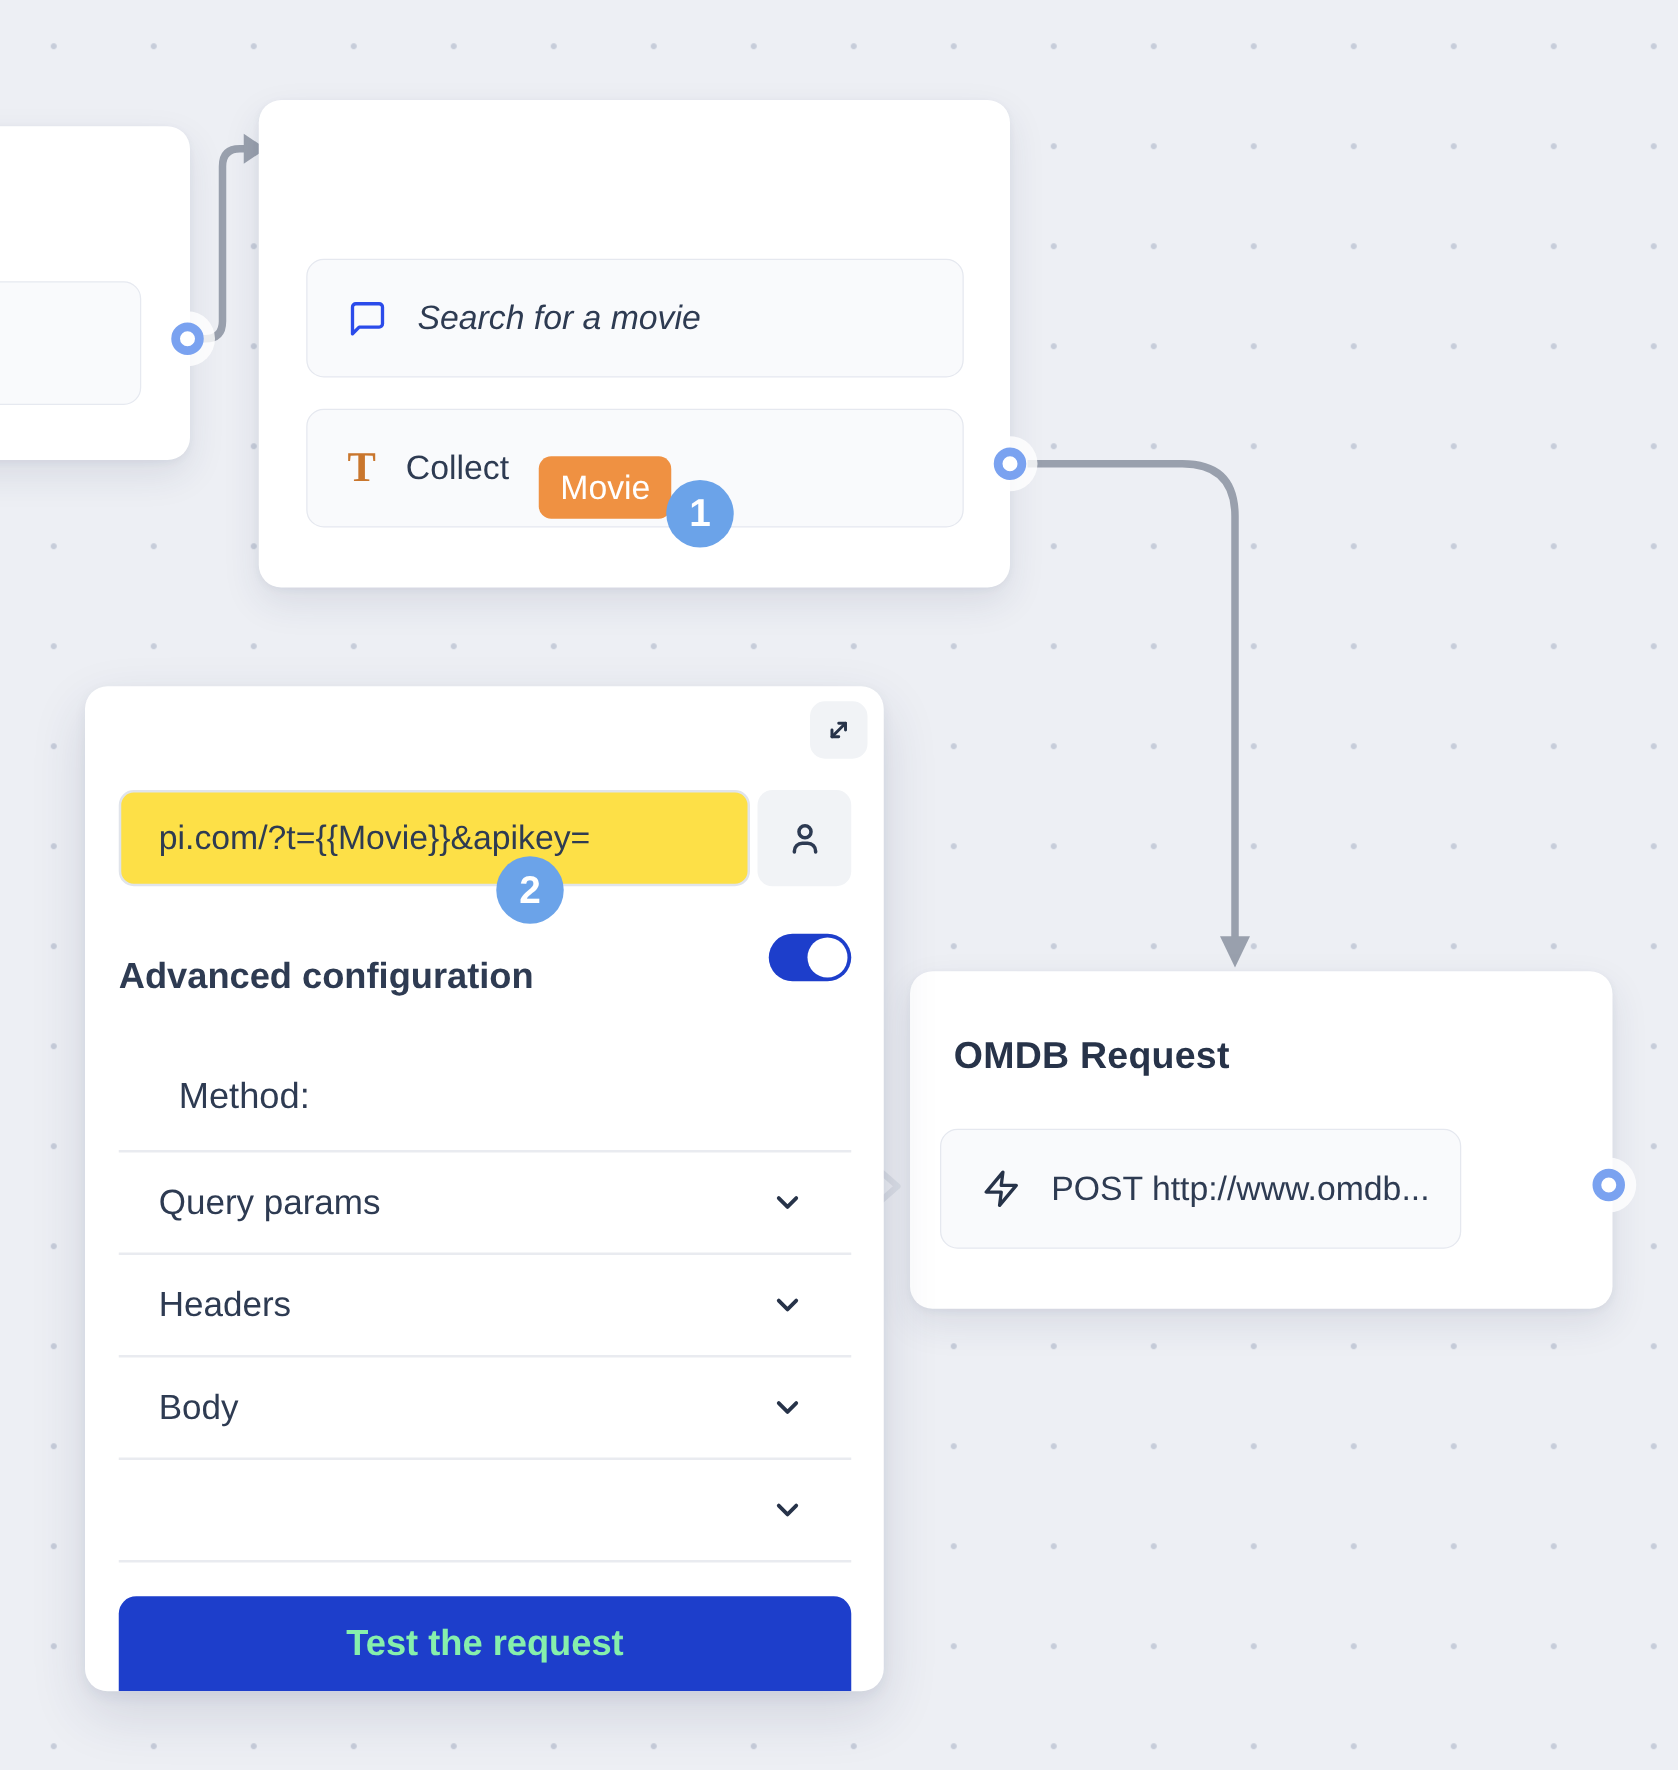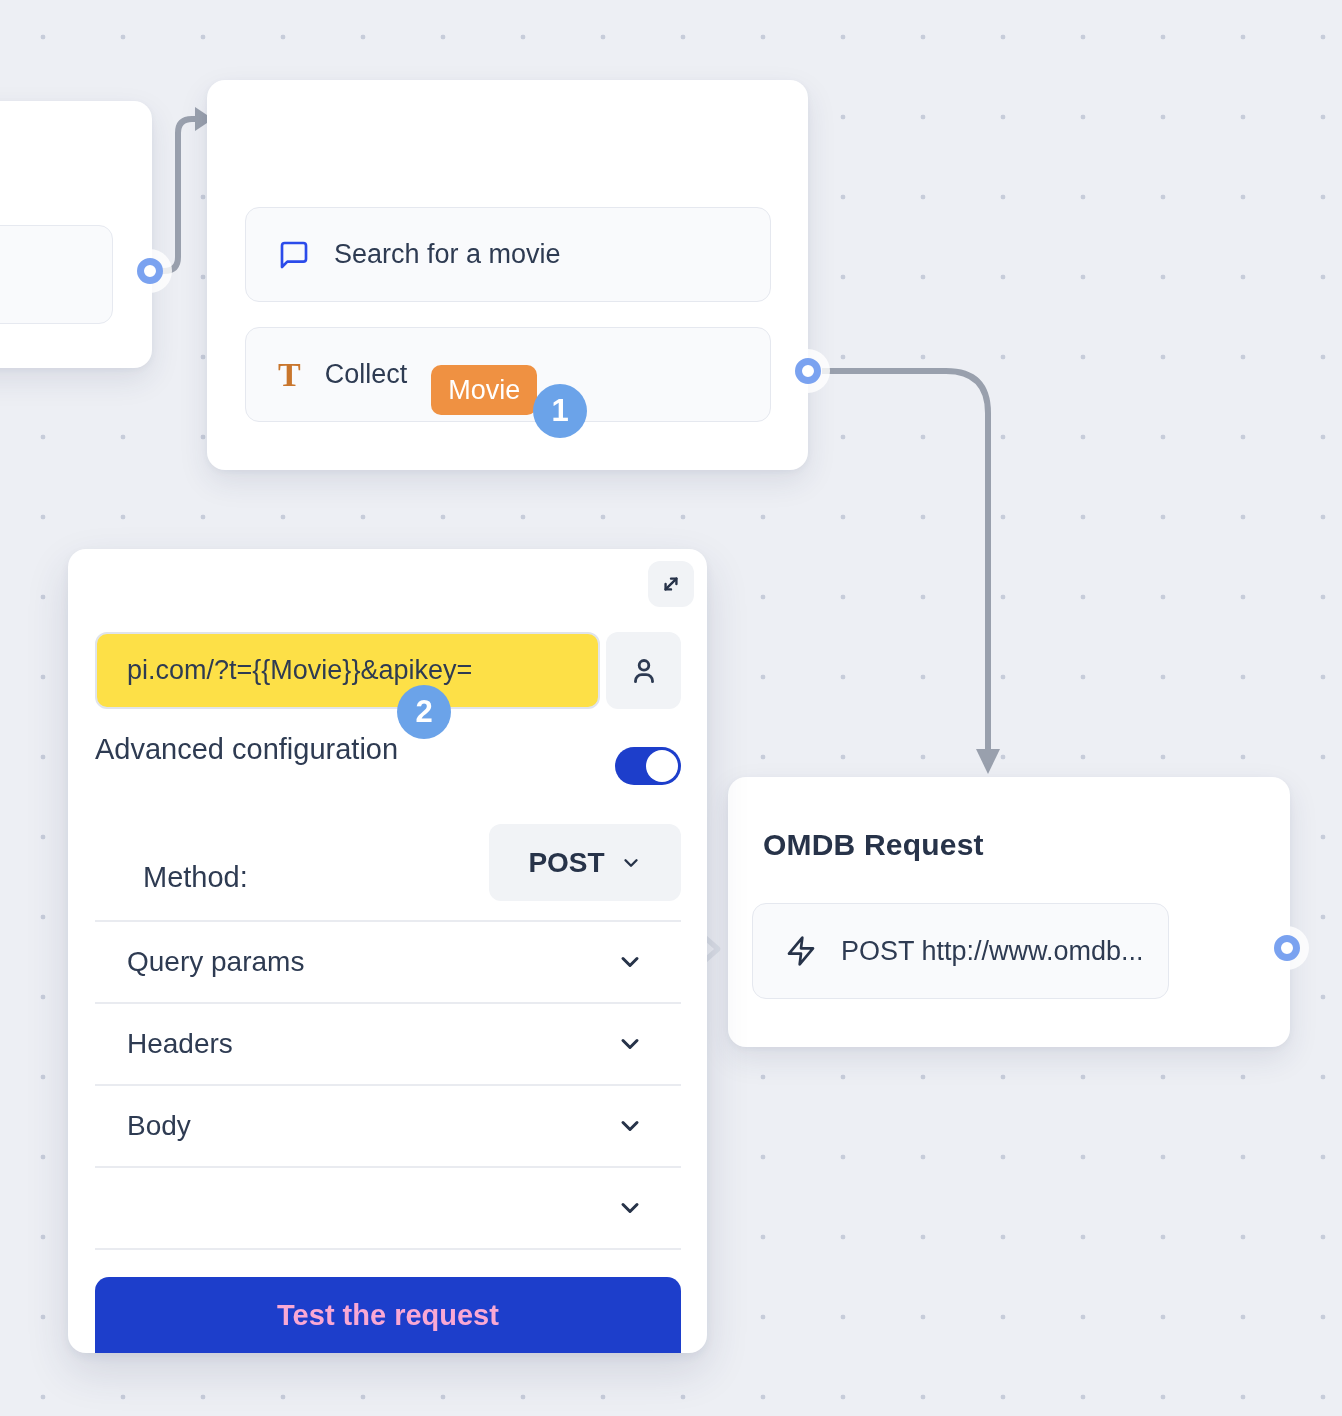--- a/index.html
+++ b/index.html
@@ -76,21 +76,21 @@
     position:absolute;left:27px;top:371px;width:586px;border-bottom:2px solid #e9ebf0;
   }
   .acc-row{
     position:relative;height:82px;border-top:2px solid #e9ebf0;
     display:flex;align-items:center;padding-left:32px;box-sizing:border-box;
     font-size:28px;color:#2e3b52;cursor:pointer;
   }
   .acc-row .chev{position:absolute;right:37px;}
   .test-btn{
     position:absolute;left:27px;top:728px;width:586px;height:76px;border:none;
-    background:#1d3ecb;color:#f9a8d4;border-radius:14px 14px 0 0;
+    background:#1d3ecb;color:#86efac;border-radius:14px 14px 0 0;
     font-family:"Liberation Sans", sans-serif;font-size:29px;font-weight:700;cursor:pointer;
   }
   .in-chevron{position:absolute;z-index:2;}
 </style>
 </head>
 <body>
 
 <div class="canvas"></div>
 
 <svg class="connectors" width="1342" height="1416" viewBox="0 0 1342 1416">
@@ -104,21 +104,21 @@
   </g>
 </svg>
 
 <div class="card" style="left:-204px;top:101px;width:356px;height:267px;">
   <div style="position:absolute;right:39px;top:124px;width:278px;height:97px;background:#f9fafc;border:1.5px solid #e6e9f0;border-radius:14px;"></div>
 </div>
 <div class="port" style="left:137px;top:258px;"></div>
 
 <div class="card" style="left:207px;top:80px;width:601px;height:390px;">
   <div class="node-title" style="left:48px;top:130px;">Movie search</div>
-  <div class="node-row" style="left:38px;top:127px;width:526px;height:95px;">
+  <div class="node-row" style="left:38px;top:127px;width:526px;height:95px;font-style:italic;">
     <span class="icon">
       <svg width="32" height="32" viewBox="0 0 24 24" fill="none" stroke="#2b4bea" stroke-width="2" stroke-linecap="round" stroke-linejoin="round">
           <path d="M21 15a2 2 0 0 1-2 2H7l-4 4V5a2 2 0 0 1 2-2h14a2 2 0 0 1 2 2z"></path>
         </svg>
     </span>
     <span>Search for a movie</span>
   </div>
   <div class="node-row" style="left:38px;top:247px;width:526px;height:95px;">
     <span class="icon t-glyph">T</span>
     <span>Collect</span>
@@ -162,34 +162,26 @@
   </div>
   <button class="gray-btn" style="left:538px;top:83px;width:75px;height:77px;">
     <span class="icon">
       <svg width="34" height="34" viewBox="0 0 24 24" fill="none" stroke="#2d3a52" stroke-width="2" stroke-linecap="round" stroke-linejoin="round">
           <circle cx="12" cy="8" r="3.4"></circle>
           <path d="M6 19.5v-.5a4.5 4.5 0 0 1 4.5-4.5h3A4.5 4.5 0 0 1 18 19v.5"></path>
         </svg>
     </span>
   </button>
 
-  <div class="panel-label" style="left:27px;top:184px;">Advanced configuration</div>
+  <div class="panel-label" style="left:27px;top:216px;font-weight:bold;">Advanced configuration</div>
   <div class="toggle">
       <span class="knob"></span>
     </div>
 
   <div class="panel-label" style="left:27px;top:312px;margin-left:48px;">Method:</div>
-  <div class="gray-btn method-select">
-    <span>POST</span>
-    <span class="icon">
-      <svg width="22" height="22" viewBox="0 0 24 24" fill="none" stroke="#273349" stroke-width="2.6" stroke-linecap="round" stroke-linejoin="round">
-          <polyline points="6 9 12 15 18 9"></polyline>
-        </svg>
-    </span>
-  </div>
 
   <div class="accordion">
     <div class="acc-row">
       <span>Query params</span>
       <span class="chev icon">
           <svg width="28" height="28" viewBox="0 0 24 24" fill="none" stroke="#273349" stroke-width="2.6" stroke-linecap="round" stroke-linejoin="round">
             <polyline points="6 9 12 15 18 9"></polyline>
           </svg>
         </span>
     </div>

